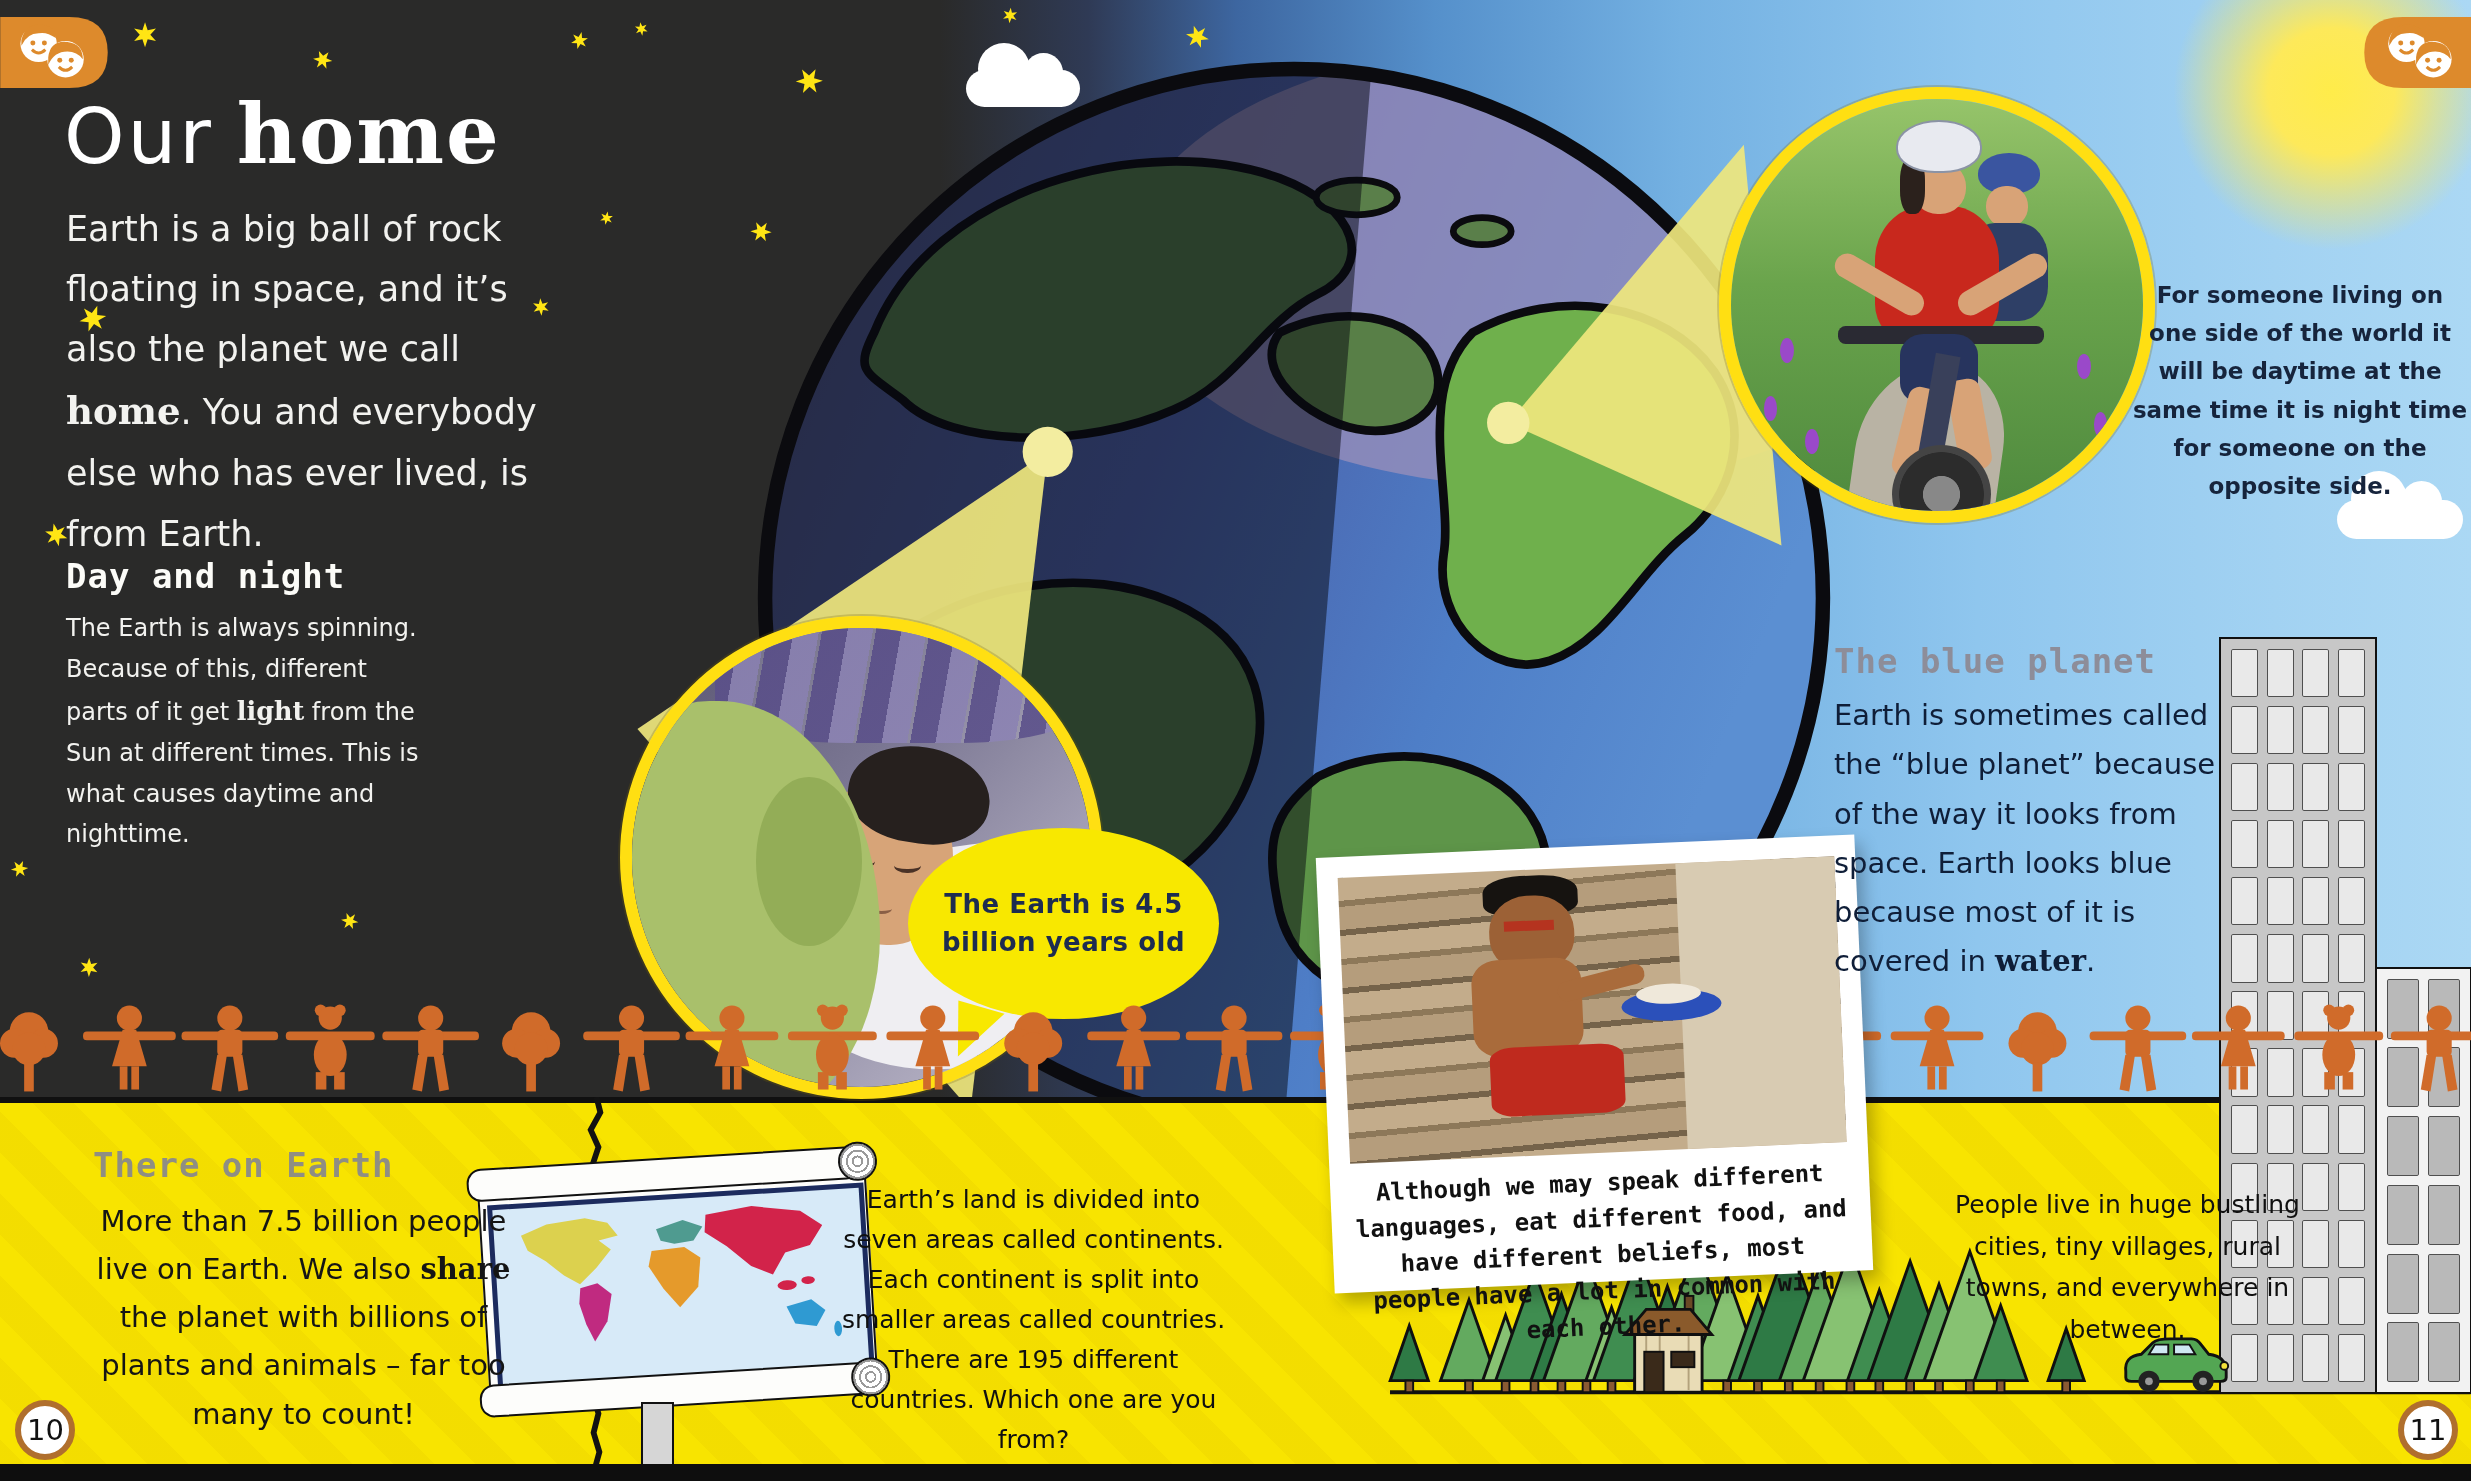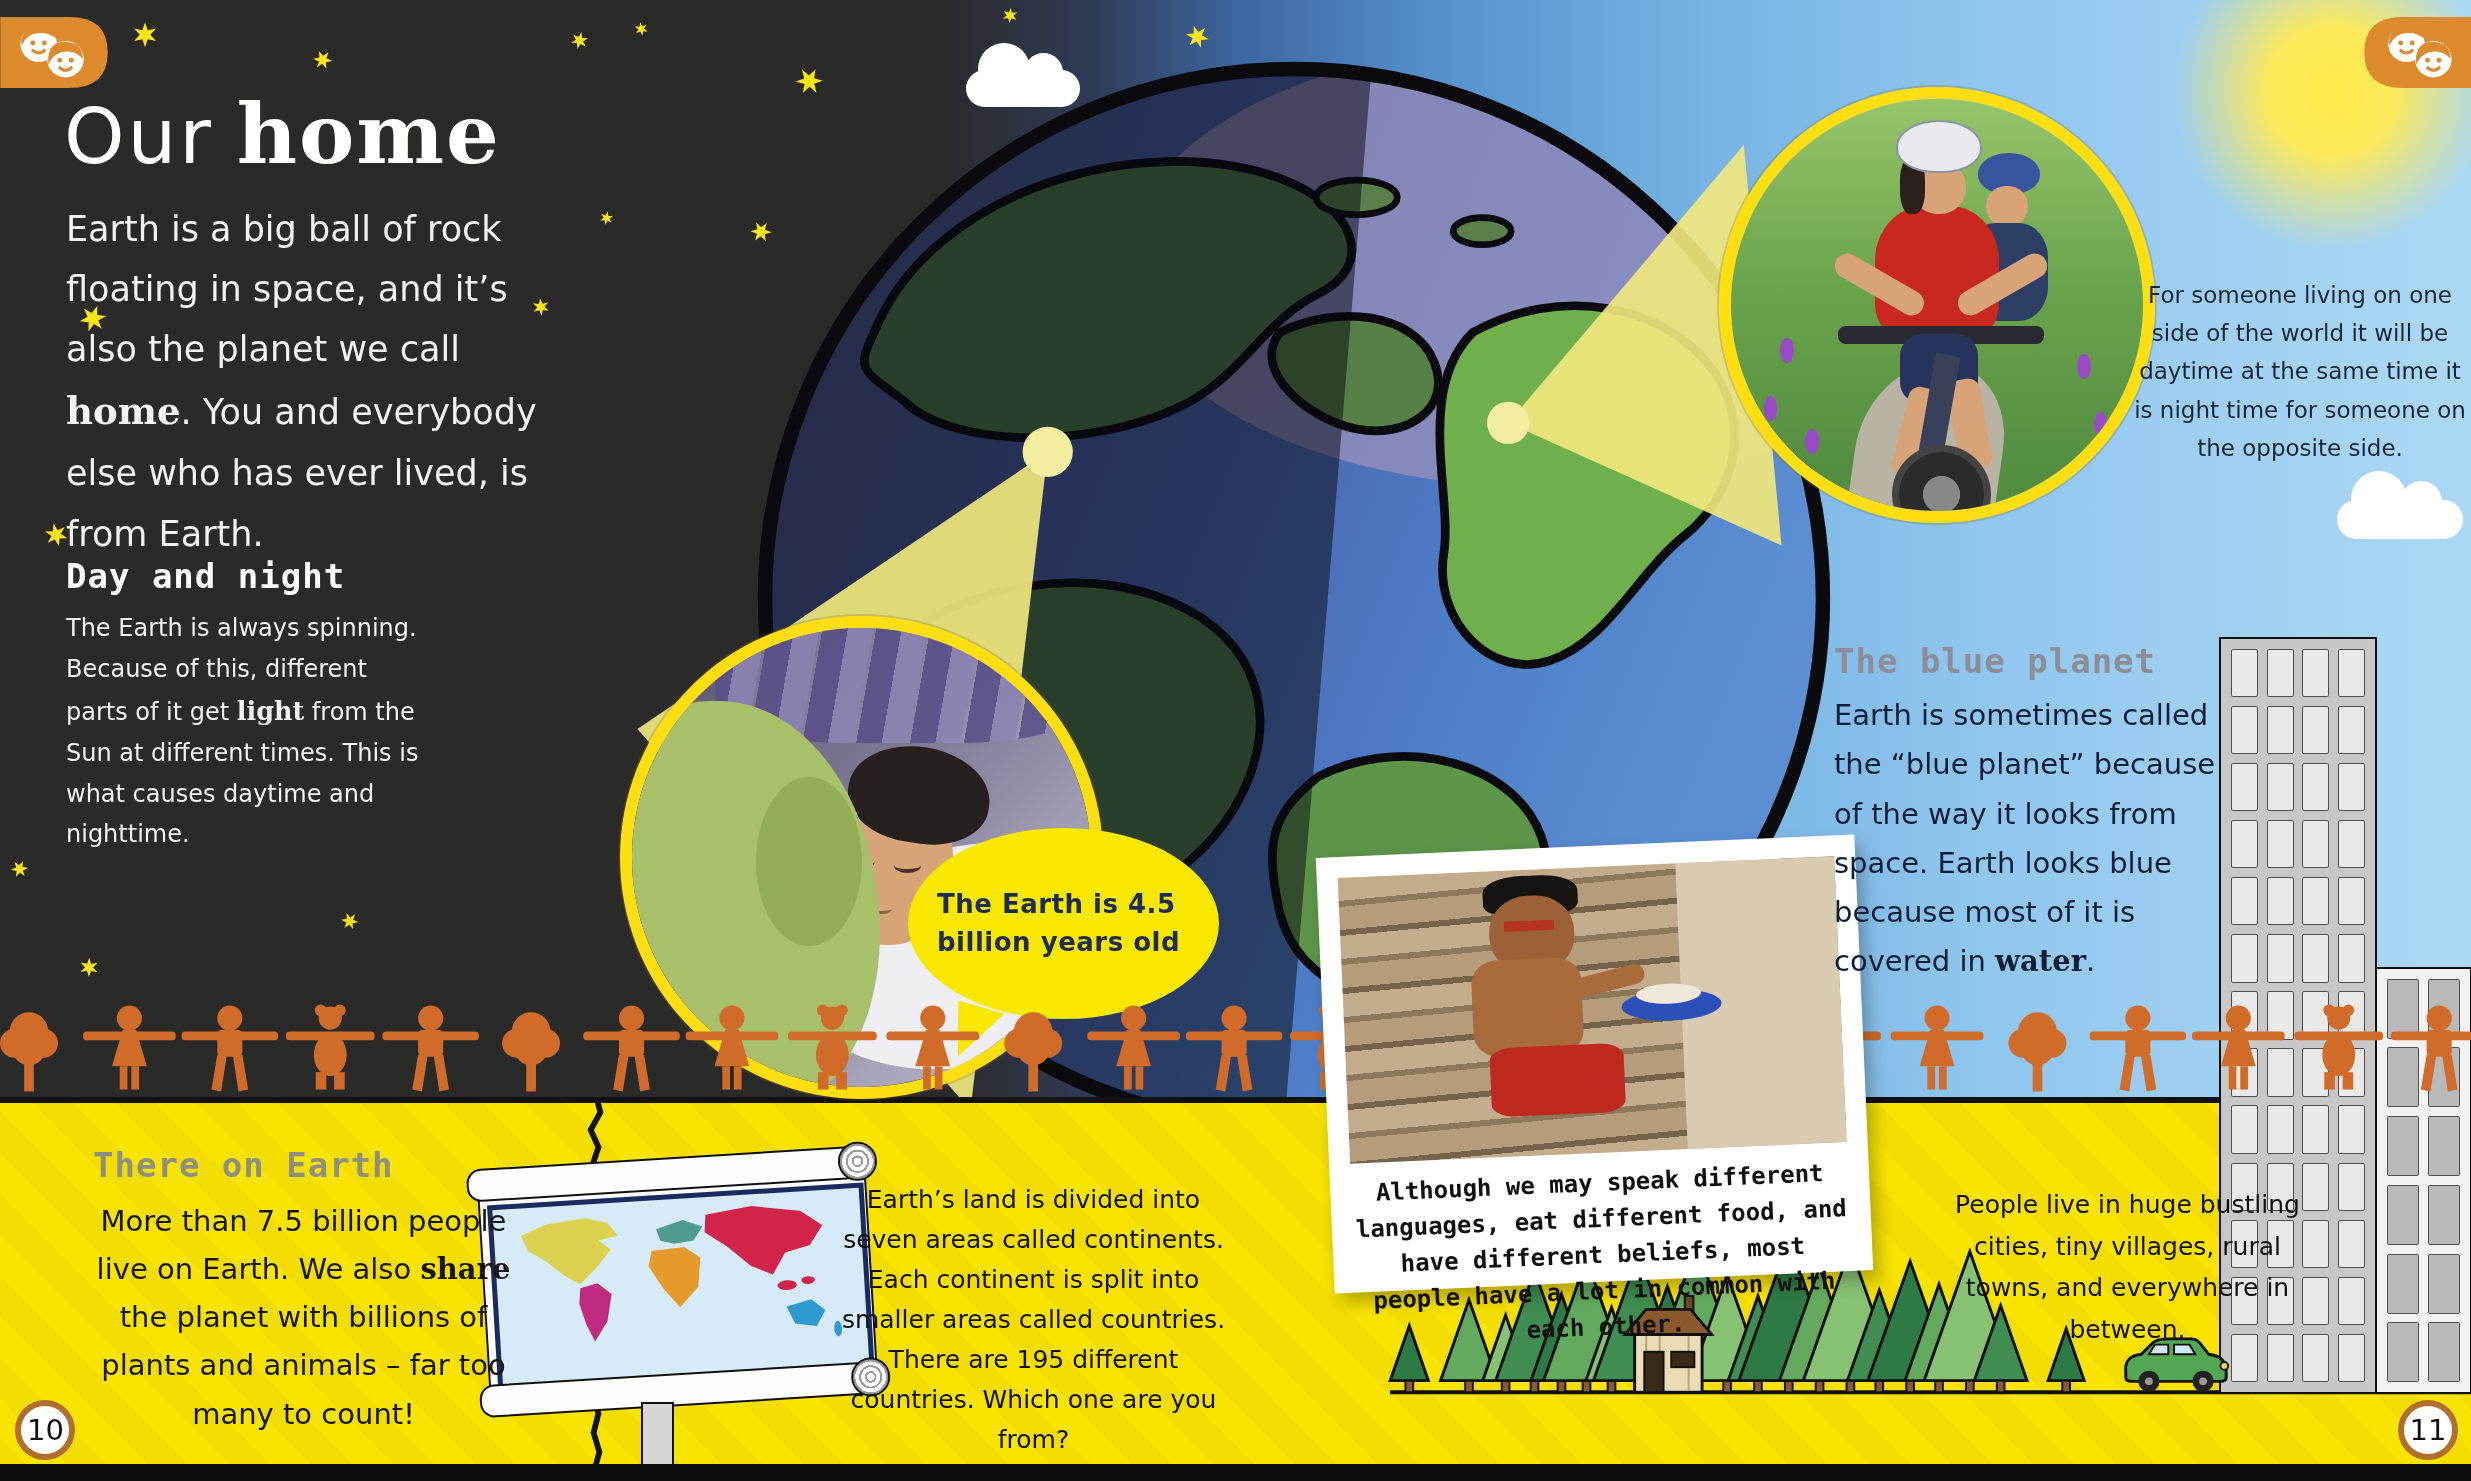--- a/index.html
+++ b/index.html
@@ -61,21 +61,21 @@
   .g-shorts{position:absolute;left:41%;top:57%;width:19%;height:17%;background:#27345e;border-radius:30%;}
   .g-leg{position:absolute;width:8%;height:22%;background:#d8a377;border-radius:11.6px;}
   .g-leg-l{left:41%;top:70%;transform:rotate(14deg);}
   .g-leg-r{left:54%;top:68%;transform:rotate(-10deg);}
   .b-frame{position:absolute;left:47%;top:62%;width:6%;height:30%;background:#39405a;transform:rotate(10deg);}
   .b-wheel{position:absolute;left:39%;bottom:-8%;width:24%;height:24%;border-radius:50%;
     background:radial-gradient(circle,#888 0 26%,#2c2c2c 27% 60%,#444 61% 75%,#1e1e1e 76%);}
 
   
   .bubble{position:absolute;left:908px;top:828px;width:311px;height:191px;background:#f8e800;border-radius:50%;
-    z-index:6;display:flex;align-items:center;justify-content:center;padding:13.5px 29px;box-sizing:border-box;}
+    z-index:6;display:flex;align-items:center;justify-content:center;text-align:center;padding:13.5px 29px;box-sizing:border-box;}
   .bubble:after{content:"";position:absolute;left:42px;bottom:-41px;width:0;height:0;
     border-left:15.4px solid transparent;border-right:33px solid transparent;border-top:54px solid #f8e800;transform:rotate(16deg);}
   .bubble p{margin:0;font-size:26px;line-height:1.45;font-weight:bold;color:#1d2c50;letter-spacing:0.5px;}
 
   
   .chain{position:absolute;left:0;top:991px;width:2472px;height:114px;z-index:7;}
 
   
   .band{position:absolute;left:0;top:1097px;width:2472px;height:384px;background:#f8e400;z-index:4;
     border-top:6.8px solid #101010;box-sizing:border-box;
@@ -131,21 +131,21 @@
   .mono-head{position:absolute;z-index:9;font-family:"DejaVu Sans Mono",monospace;font-weight:bold;letter-spacing:1px;margin:0;}
   .dn-head{left:66px;top:556px;font-size:34px;color:#fcfcf8;}
   .dn-body{left:66px;top:608px;width:355px;font-size:24px;line-height:1.7;color:#f2f2ef;}
   .bp-head{left:1834px;top:641px;font-size:34px;color:#8d8d99;}
   .bp-body{left:1834px;top:691px;width:398px;font-size:29px;line-height:1.7;color:#0f1e38;}
   .bp-body b{font-family:"DejaVu Serif",serif;}
   .loe-head{left:93px;top:1145px;font-size:34px;color:#8f8e83;}
   .loe-body{left:93px;top:1197px;width:421px;font-size:29px;line-height:1.66;color:#151515;text-align:center;}
   .loe-body b{font-family:"DejaVu Serif",serif;}
   .note{position:absolute;z-index:9;text-align:center;margin:0;}
-  .daytime-note{left:2132px;top:276px;width:336px;font-size:23px;line-height:1.66;color:#16243c;}
+  .daytime-note{left:2132px;top:276px;width:336px;font-size:23px;line-height:1.66;color:#16243c;font-weight:bold;}
   .continents-note{left:826px;top:1180px;width:415px;font-size:25px;line-height:1.6;color:#101010;}
   .cities-note{left:1941px;top:1184px;width:373px;font-size:25px;line-height:1.66;color:#101010;}
 
   
   .corner-badge{position:absolute;z-index:9;}
   .badge-left{left:0;top:17.4px;} .badge-right{left:2364px;top:17.4px;}
   .page-num{position:absolute;z-index:9;width:60px;height:60px;border-radius:50%;background:#fff;border:6.8px solid #b06f2d;
     box-sizing:border-box;display:flex;align-items:center;justify-content:center;font-size:29px;color:#111;}
   .pn-left{left:15.4px;top:1400px;} .pn-right{left:2398px;top:1400px;}
 </style>

